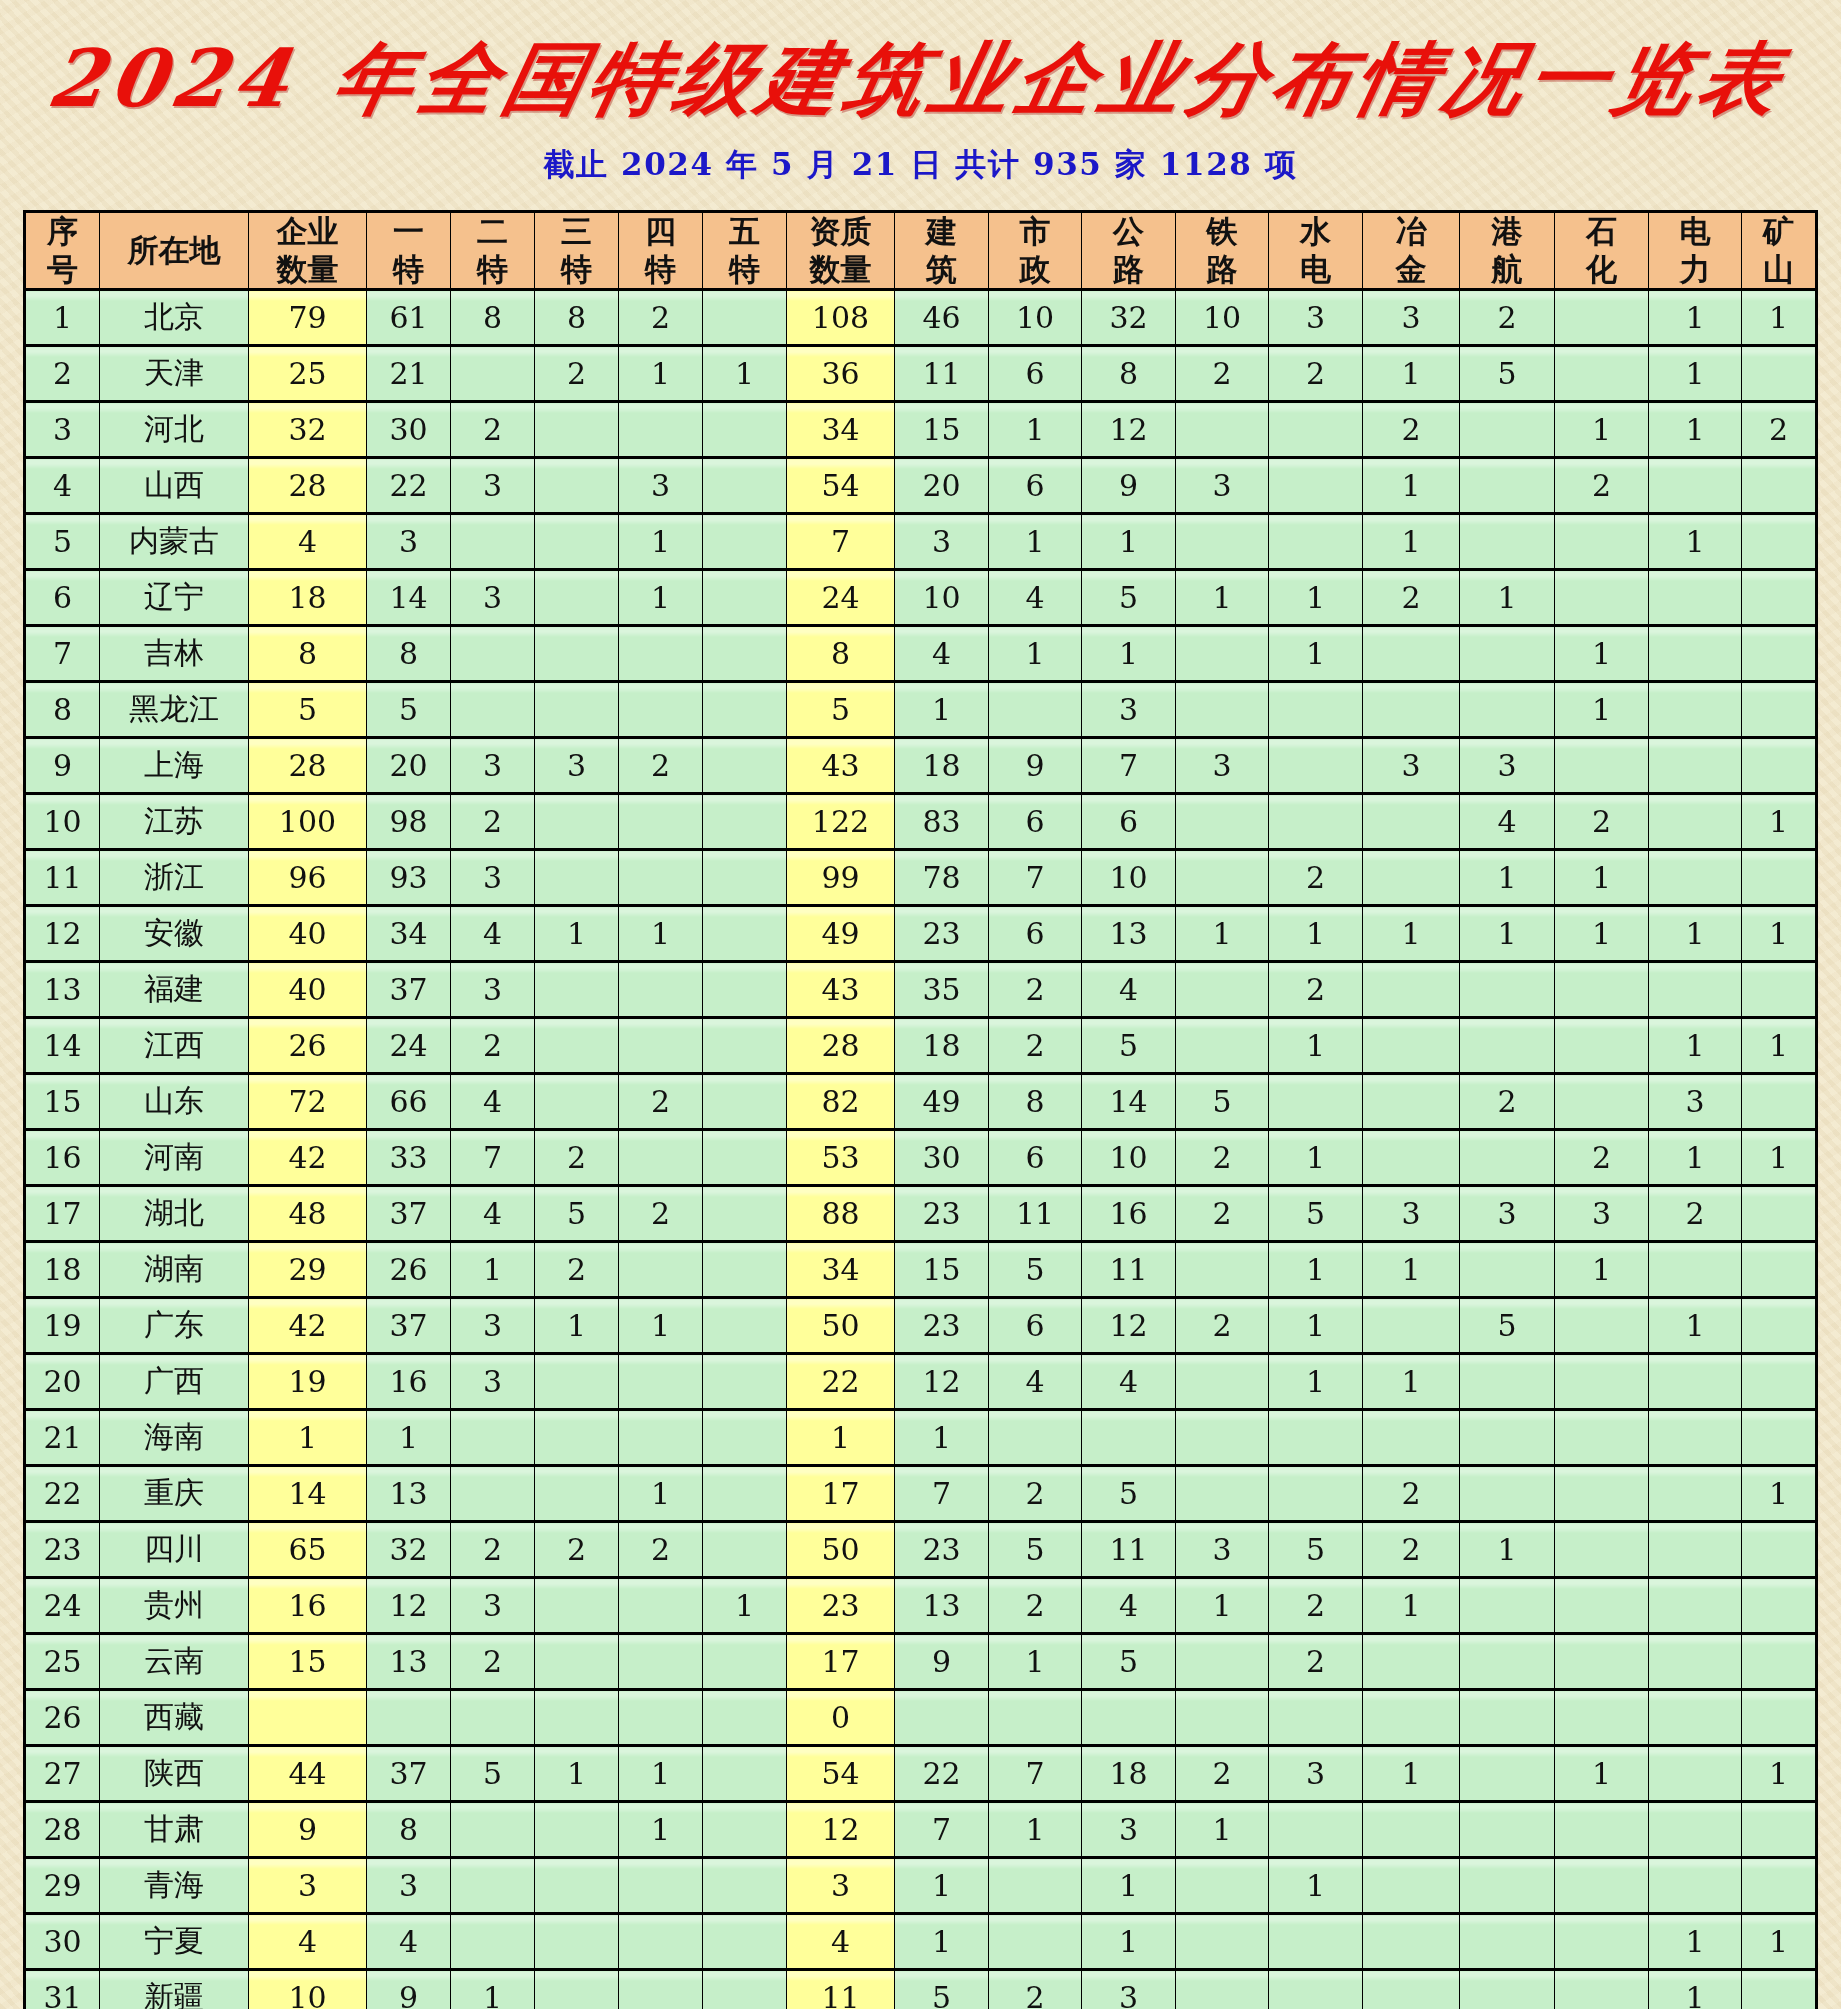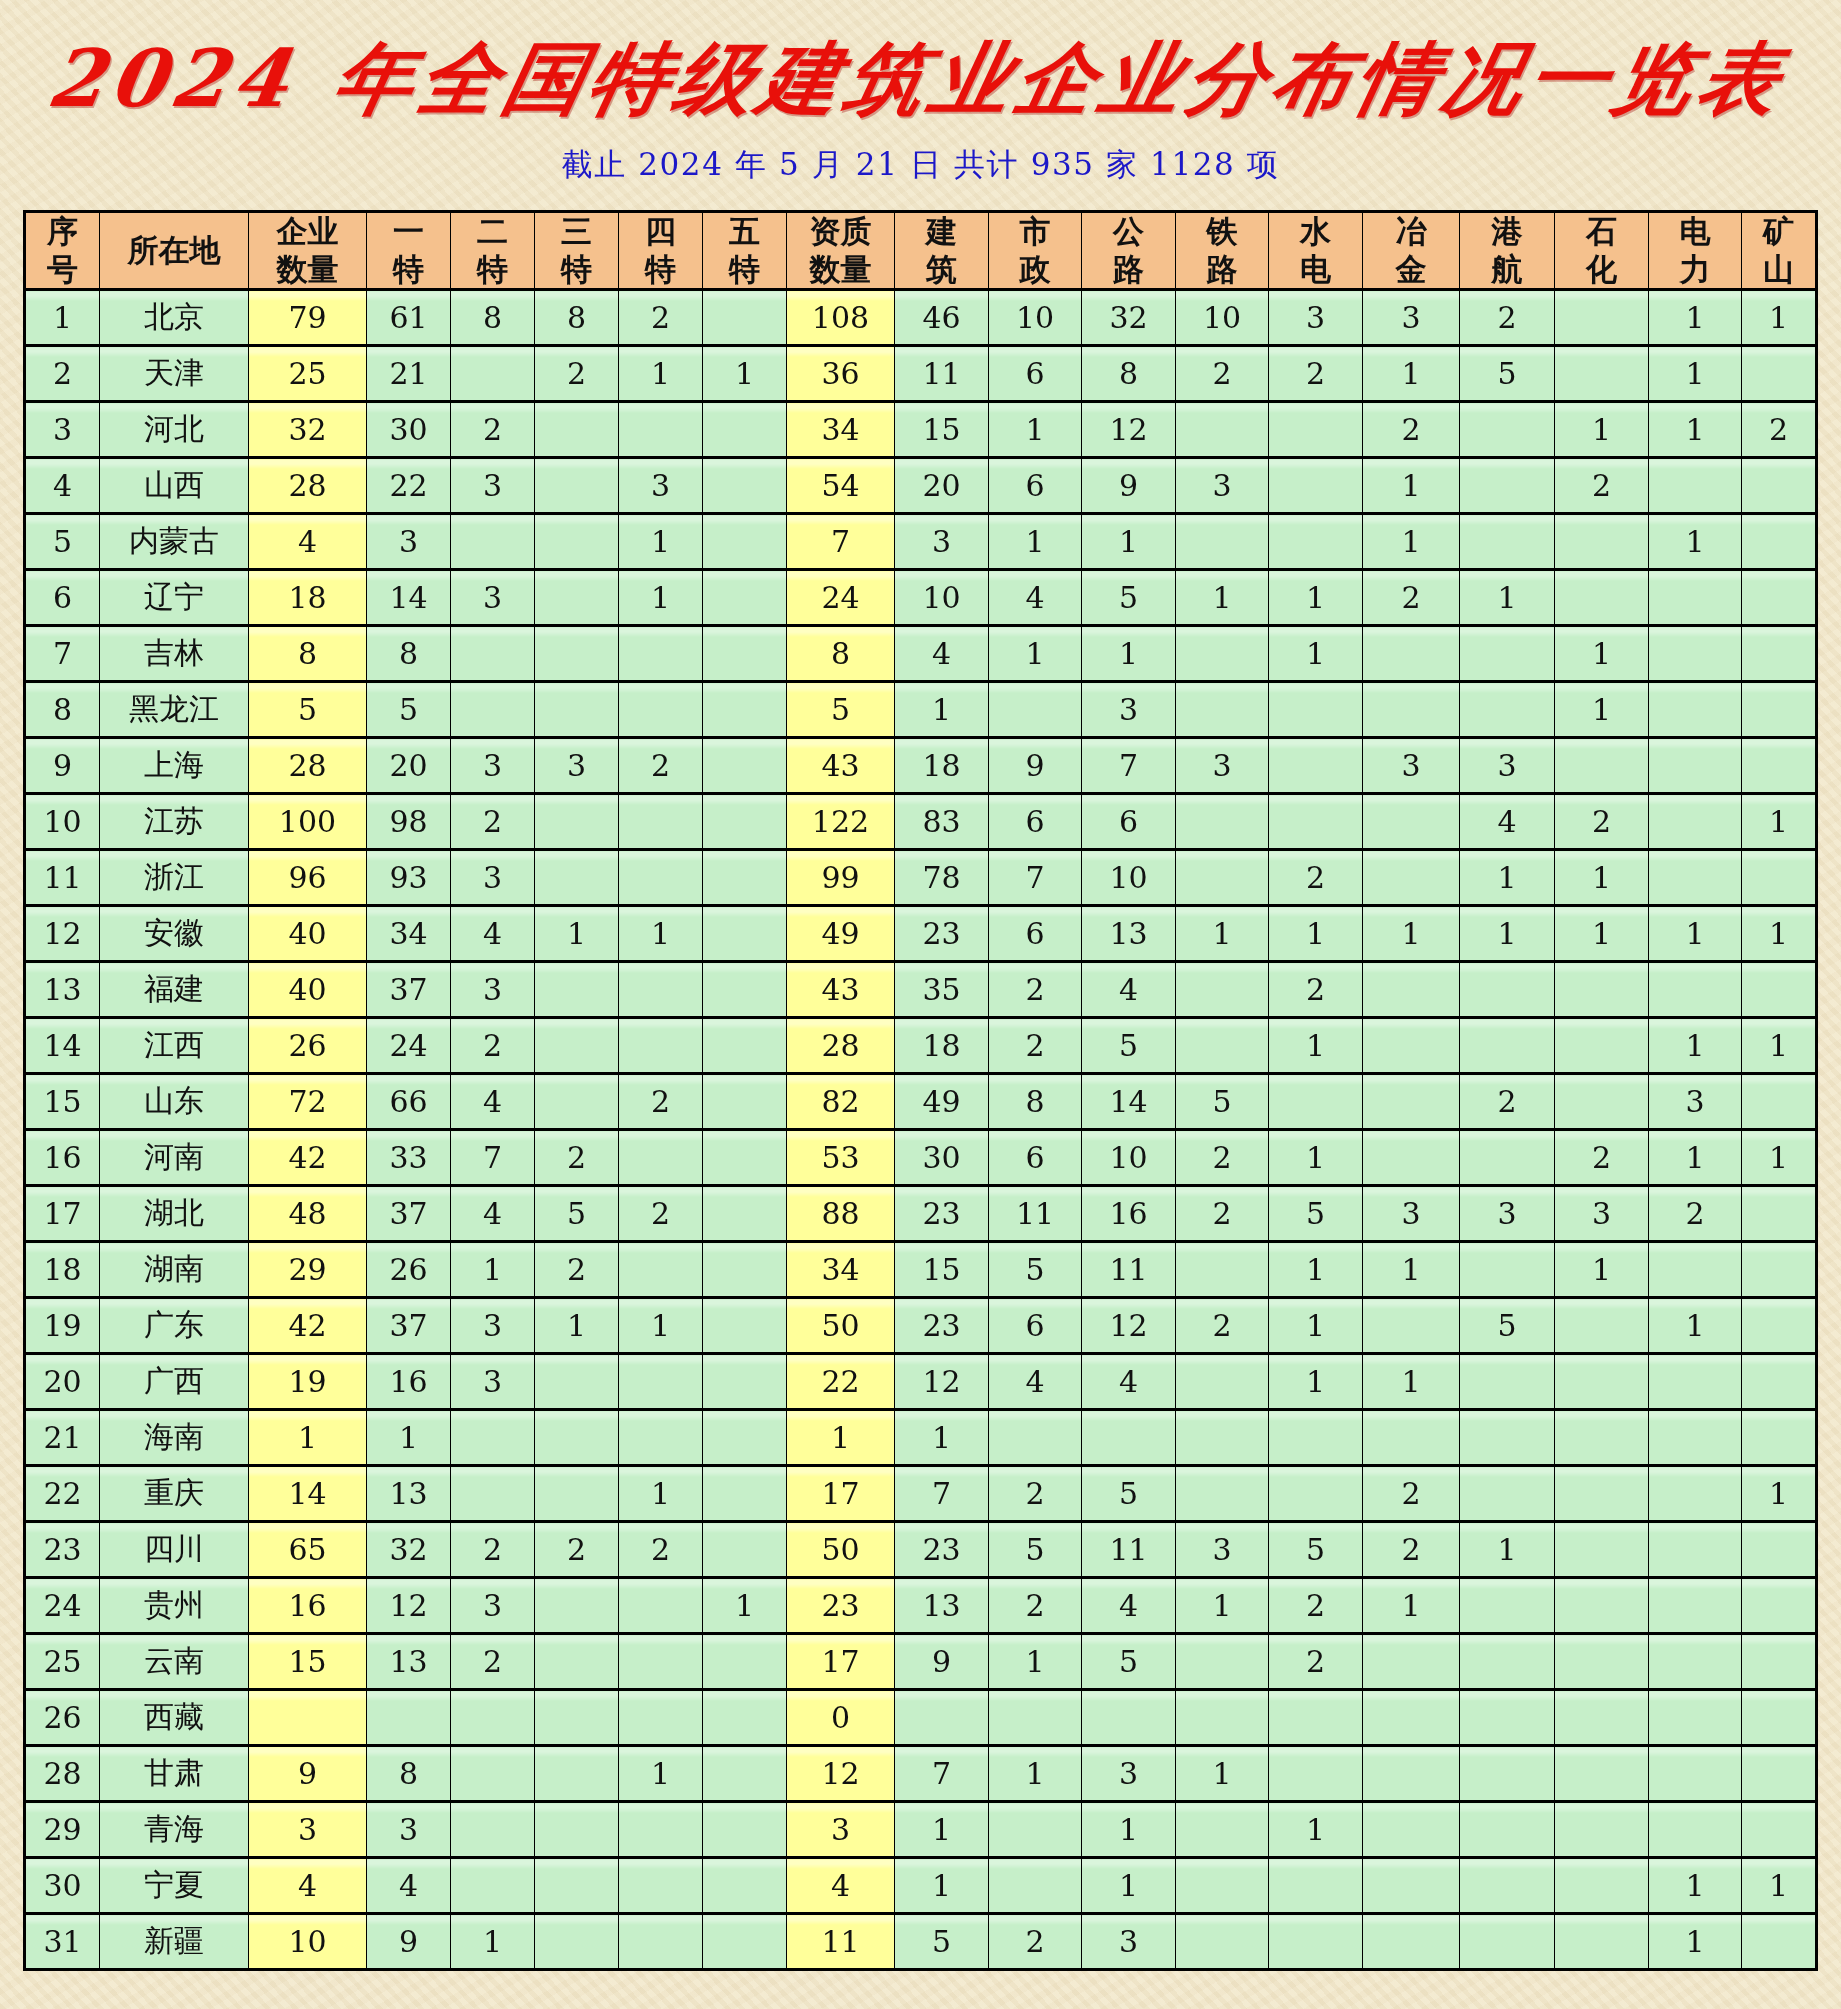--- a/index.html
+++ b/index.html
@@ -23,21 +23,21 @@
     color:#e8100a;
     transform:skewX(-12deg);
     text-shadow:1.6px 1.6px 0 rgba(160,10,5,0.35);
     white-space:nowrap;
   }
   .subtitle{
     margin-top:6.3px;
     text-align:center;
     font-size:31px;
     line-height:38px;
-    font-weight:normal;
+    font-weight:bold;
     color:#1c18c8;
     letter-spacing:1.6px;
   }
   table.dist-table{
     border-collapse:collapse;
     table-layout:fixed;
     margin:27px auto 0;
     border:3.9px solid #000;
   }
   .dist-table th,.dist-table td{
@@ -681,20 +681,41 @@
         <td></td>
         <td></td>
         <td></td>
         <td></td>
         <td></td>
         <td></td>
         <td></td>
         <td></td>
       </tr>
       <tr>
+        <td>27</td>
+        <td>陕西</td>
+        <td class="yellow">44</td>
+        <td>37</td>
+        <td>5</td>
+        <td>1</td>
+        <td>1</td>
+        <td></td>
+        <td class="yellow">54</td>
+        <td>22</td>
+        <td>7</td>
+        <td>18</td>
+        <td>2</td>
+        <td>3</td>
+        <td>1</td>
+        <td></td>
+        <td>1</td>
+        <td></td>
+        <td>1</td>
+      </tr>
+      <tr>
         <td>28</td>
         <td>甘肃</td>
         <td class="yellow">9</td>
         <td>8</td>
         <td></td>
         <td></td>
         <td>1</td>
         <td></td>
         <td class="yellow">12</td>
         <td>7</td>

